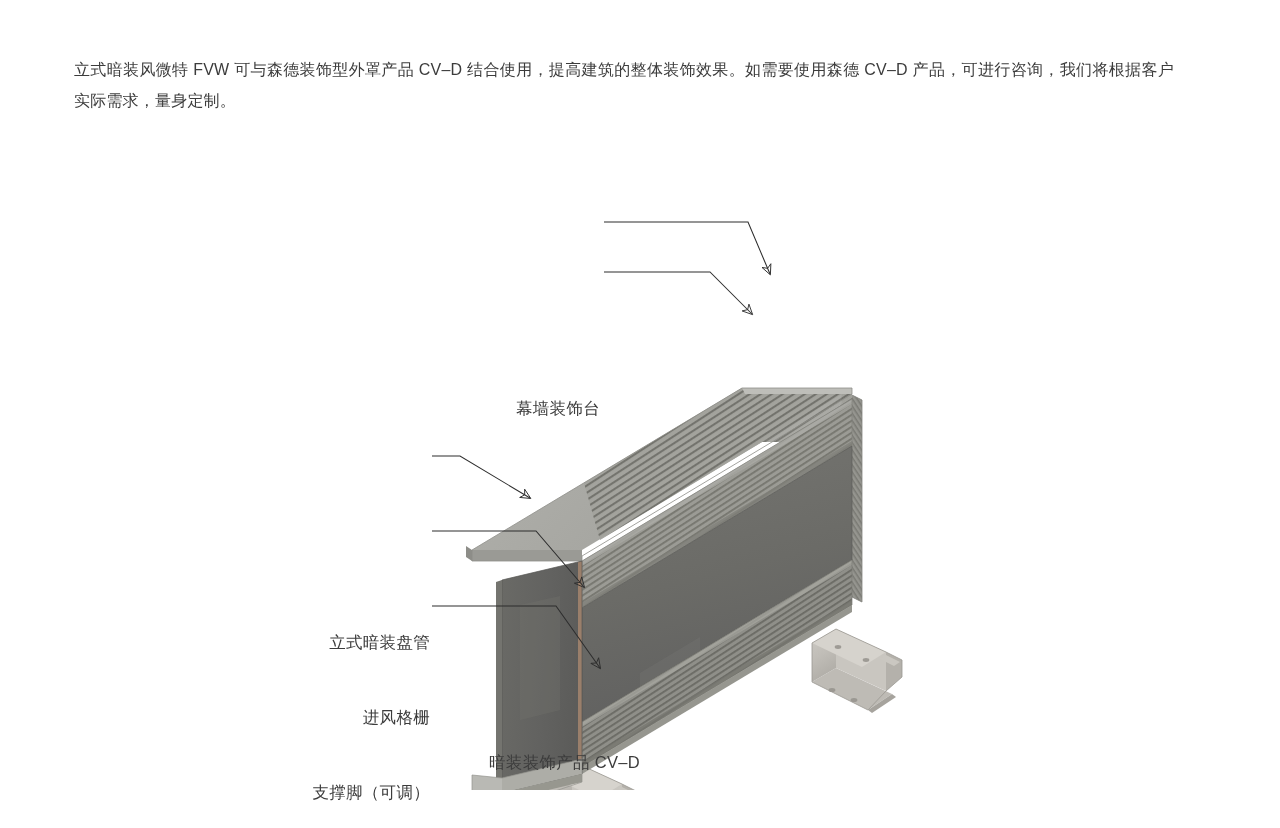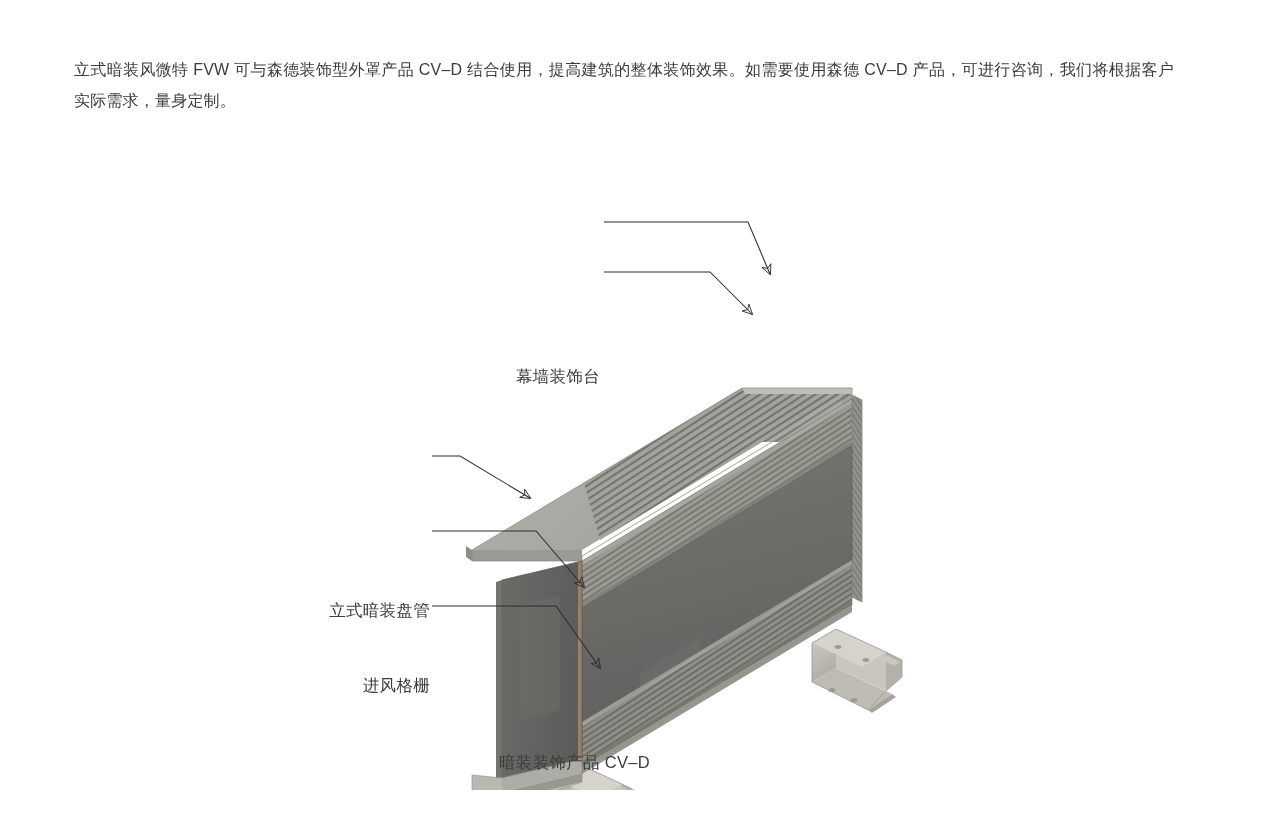--- a/index.html
+++ b/index.html
@@ -45,20 +45,21 @@
   }
 
   
   .callout-label {
     position: absolute;
     font-size: 16.5px;
     line-height: 20px;
     color: #3c3c3c;
     white-space: nowrap;
     letter-spacing: 0.3px;
+    margin-top: 32px;
   }
   .callout-label.right-aligned {
     text-align: right;
   }
 
   #label-curtain-wall { left: 360px; top: 216px; width: 240px; }
   #label-outlet-grille { left: 310px; top: 266px; width: 290px; }
   #label-coil         { left: 180px; top: 450px; width: 250px; }
   #label-inlet-grille { left: 180px; top: 525px; width: 250px; }
   #label-support-foot { left: 130px; top: 600px; width: 300px; }
@@ -66,21 +67,20 @@
   
   #figure-caption {
     position: absolute;
     left: 0;
     top: 752px;
     width: 1129px;
     text-align: center;
     font-size: 16.5px;
     color: #3c3c3c;
     letter-spacing: 0.3px;
-    margin-left: 10px;
   }
 </style>
 </head>
 <body>
 
 <div id="intro-paragraph">立式暗装风微特 FVW 可与森德装饰型外罩产品 CV–D 结合使用，提高建筑的整体装饰效果。如需要使用森德 CV–D 产品，可进行咨询，我们将根据客户实际需求，量身定制。</div>
 
 <div id="figure-area">
 
   <svg id="product-svg" width="1280" height="640" viewBox="0 0 1280 640">
@@ -255,15 +255,16 @@
     </g>
   </svg>
 
   <div class="callout-label right-aligned" id="label-curtain-wall">幕墙装饰台</div>
 
 
   <div class="callout-label right-aligned" id="label-inlet-grille">进风格栅</div>
 
   <div class="callout-label right-aligned" id="label-coil">立式暗装盘管</div>
 
+  <div class="callout-label right-aligned" id="label-support-foot">支撑脚（可调）</div>
 </div>
 
 <div id="figure-caption">暗装装饰产品 CV–D</div>
 
 </body></html>

